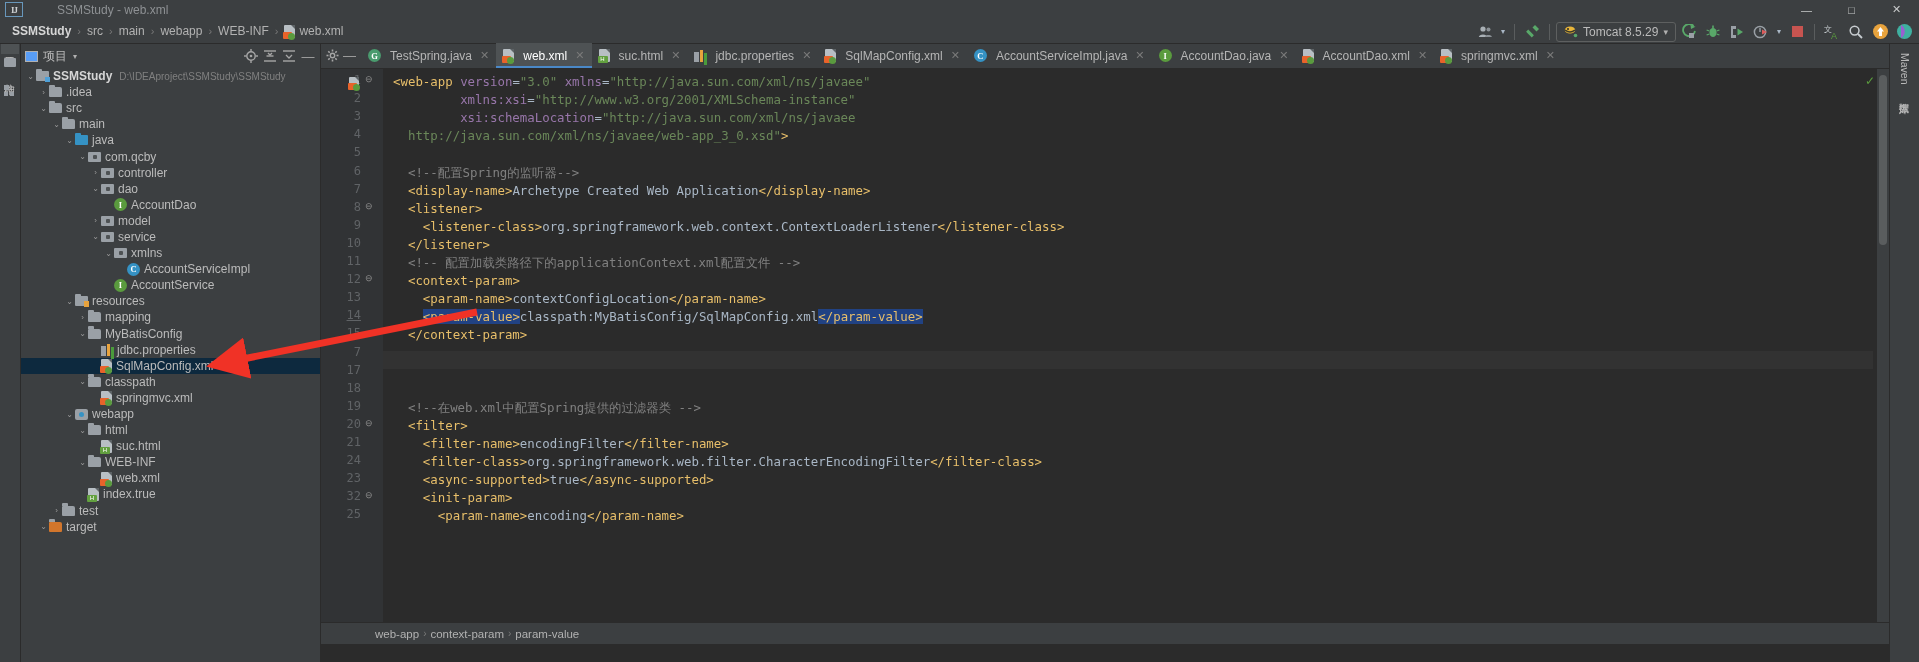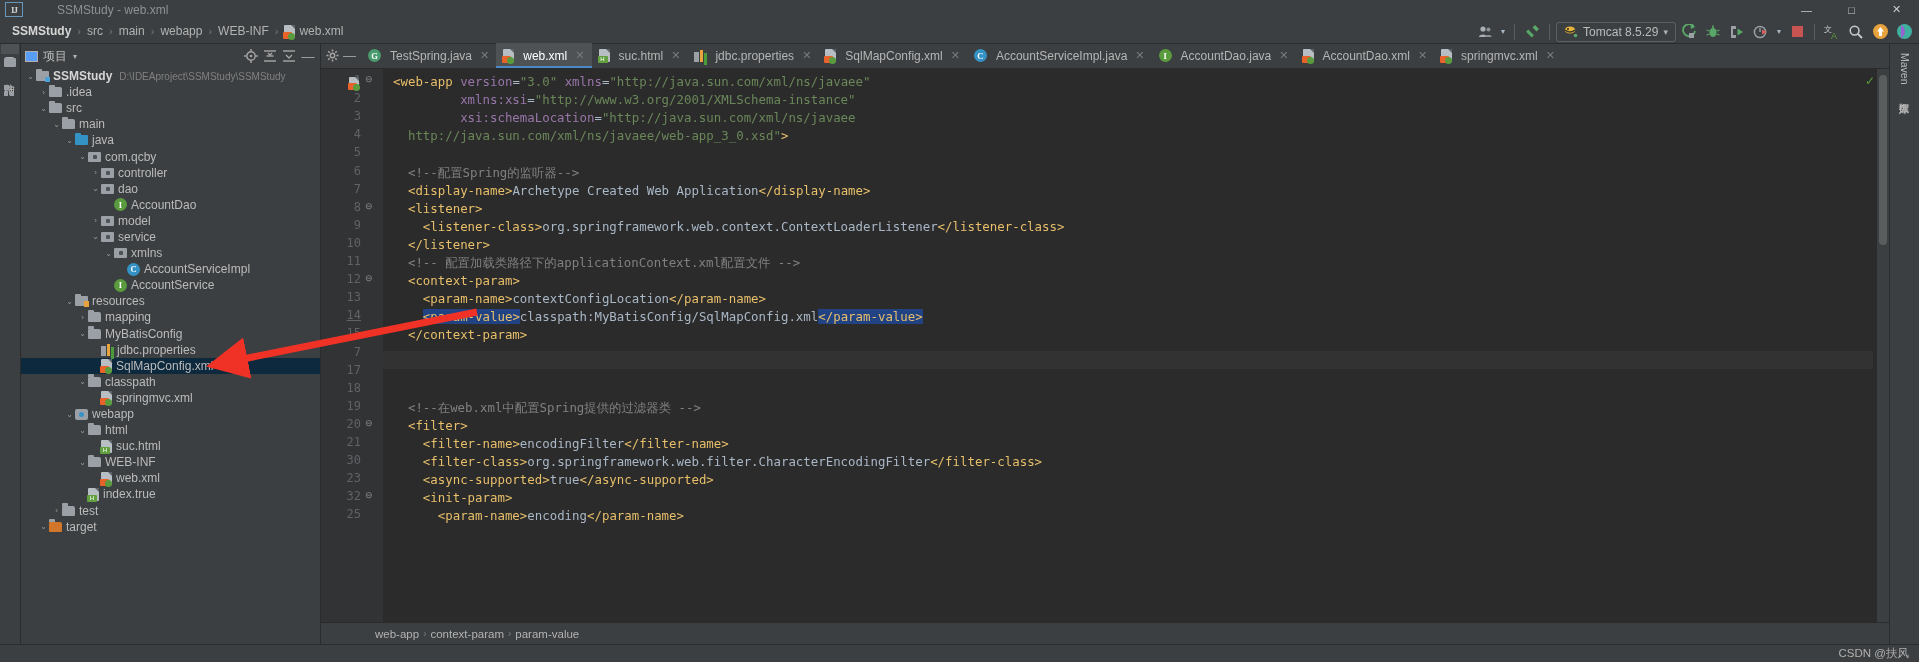--- a/index.html
+++ b/index.html
@@ -762,21 +762,21 @@
         <div class="gline" style="top: 221.2px;">13</div>
         <div class="gline" style="top: 239.3px; text-decoration: underline;">14</div>
         <div class="gline" style="top: 257.4px;">15</div>
         <div class="gline" style="top: 275.5px;">7</div>
         <div class="gline" style="top: 293.6px;">17</div>
         <div class="gline" style="top: 311.7px;">18</div>
         <div class="gline" style="top: 329.8px;">19</div>
         <div class="gline" style="top: 347.9px;">20</div>
         <div class="gmark" style="top: 348.9px;">⊖</div>
         <div class="gline" style="top: 366px;">21</div>
-        <div class="gline" style="top: 384.1px;">30</div>
+        <div class="gline" style="top: 384.1px;">24</div>
         <div class="gline" style="top: 402.2px;">23</div>
         <div class="gline" style="top: 420.3px;">32</div>
         <div class="gmark" style="top: 421.3px;">⊖</div>
         <div class="gline" style="top: 438.4px;">25</div>
         <div class="gicon" style="top: 6px;"><span class="ic ic-xml" style="width:10px;height:12px"><span class="chk"></span></span></div>
       </div>
     <div class="code" id="code-host"><div class="ln" style="top: 4px;"><span class="ang">&lt;</span><span class="tagname">web-app</span> <span class="attrn">version</span>=<span class="str">"3.0"</span> <span class="attrn">xmlns</span>=<span class="str">"http://java.sun.com/xml/ns/javaee"</span></div><div class="ln" style="top: 22.1px;">         <span class="attrn">xmlns:xsi</span>=<span class="str">"http://www.w3.org/2001/XMLSchema-instance"</span></div><div class="ln" style="top: 40.2px;">         <span class="attrn">xsi:schemaLocation</span>=<span class="str">"http://java.sun.com/xml/ns/javaee</span></div><div class="ln" style="top: 58.3px;">  <span class="str">http://java.sun.com/xml/ns/javaee/web-app_3_0.xsd"</span><span class="ang">&gt;</span></div><div class="ln" style="top: 76.4px;"></div><div class="ln" style="top: 94.5px;">  <span class="cmt">&lt;!--配置Spring的监听器--&gt;</span></div><div class="ln" style="top: 112.6px;">  <span class="ang">&lt;</span><span class="tagname">display-name</span><span class="ang">&gt;</span><span class="txt">Archetype Created Web Application</span><span class="ang">&lt;/</span><span class="tagname">display-name</span><span class="ang">&gt;</span></div><div class="ln" style="top: 130.7px;">  <span class="ang">&lt;</span><span class="tagname">listener</span><span class="ang">&gt;</span></div><div class="ln" style="top: 148.8px;">    <span class="ang">&lt;</span><span class="tagname">listener-class</span><span class="ang">&gt;</span><span class="txt">org.springframework.web.context.ContextLoaderListener</span><span class="ang">&lt;/</span><span class="tagname">listener-class</span><span class="ang">&gt;</span></div><div class="ln" style="top: 166.9px;">  <span class="ang">&lt;/</span><span class="tagname">listener</span><span class="ang">&gt;</span></div><div class="ln" style="top: 185px;">  <span class="cmt">&lt;!-- 配置加载类路径下的applicationContext.xml配置文件 --&gt;</span></div><div class="ln" style="top: 203.1px;">  <span class="ang">&lt;</span><span class="tagname">context-param</span><span class="ang">&gt;</span></div><div class="ln" style="top: 221.2px;">    <span class="ang">&lt;</span><span class="tagname">param-name</span><span class="ang">&gt;</span><span class="txt">contextConfigLocation</span><span class="ang">&lt;/</span><span class="tagname">param-name</span><span class="ang">&gt;</span></div><div class="ln" style="top: 239.3px;">    <span class="ang sel-txt">&lt;</span><span class="tagname sel-txt">param-value</span><span class="ang sel-txt">&gt;</span><span class="txt">classpath:MyBatisConfig/SqlMapConfig.xml</span><span class="ang sel-txt">&lt;/</span><span class="tagname sel-txt">param-value</span><span class="ang sel-txt">&gt;</span></div><div class="ln" style="top: 257.4px;">  <span class="ang">&lt;/</span><span class="tagname">context-param</span><span class="ang">&gt;</span></div><div class="ln" style="top: 275.5px;"></div><div class="ln" style="top: 293.6px;"></div><div class="ln" style="top: 311.7px;"></div><div class="ln" style="top: 329.8px;">  <span class="cmt">&lt;!--在web.xml中配置Spring提供的过滤器类 --&gt;</span></div><div class="ln" style="top: 347.9px;">  <span class="ang">&lt;</span><span class="tagname">filter</span><span class="ang">&gt;</span></div><div class="ln" style="top: 366px;">    <span class="ang">&lt;</span><span class="tagname">filter-name</span><span class="ang">&gt;</span><span class="txt">encodingFilter</span><span class="ang">&lt;/</span><span class="tagname">filter-name</span><span class="ang">&gt;</span></div><div class="ln" style="top: 384.1px;">    <span class="ang">&lt;</span><span class="tagname">filter-class</span><span class="ang">&gt;</span><span class="txt">org.springframework.web.filter.CharacterEncodingFilter</span><span class="ang">&lt;/</span><span class="tagname">filter-class</span><span class="ang">&gt;</span></div><div class="ln" style="top: 402.2px;">    <span class="ang">&lt;</span><span class="tagname">async-supported</span><span class="ang">&gt;</span><span class="txt">true</span><span class="ang">&lt;/</span><span class="tagname">async-supported</span><span class="ang">&gt;</span></div><div class="ln" style="top: 420.3px;">    <span class="ang">&lt;</span><span class="tagname">init-param</span><span class="ang">&gt;</span></div><div class="ln" style="top: 438.4px;">      <span class="ang">&lt;</span><span class="tagname">param-name</span><span class="ang">&gt;</span><span class="txt">encoding</span><span class="ang">&lt;/</span><span class="tagname">param-name</span><span class="ang">&gt;</span></div></div>
     <div id="hl-host">
         <div class="hl-line" style="top: 307.3px;"></div>
       </div>
@@ -793,23 +793,20 @@
         <span class="bb-sep">›</span>
         <span class="bb">param-value</span>
       </div>
   </div>
 
   <div class="rightstrip">
     <div class="rs-btn">Maven</div>
     <div class="rs-btn">数据库</div>
   </div>
 
-  <div class="statusbar">
-    <div class="status-right">CSDN @扶风</div>
-  </div>
 
   <svg class="arrow-svg" width="1919" height="662">
     <defs>
       <marker id="ahead" markerWidth="6" markerHeight="6" refX="5" refY="3" orient="auto">
         <path d="M0,0 L6,3 L0,6 z" fill="#f03226"></path>
       </marker>
     </defs>
     <line x1="477" y1="312" x2="213" y2="365" stroke="#f03226" stroke-width="7" marker-end="url(#ahead)"></line>
   </svg>
 

